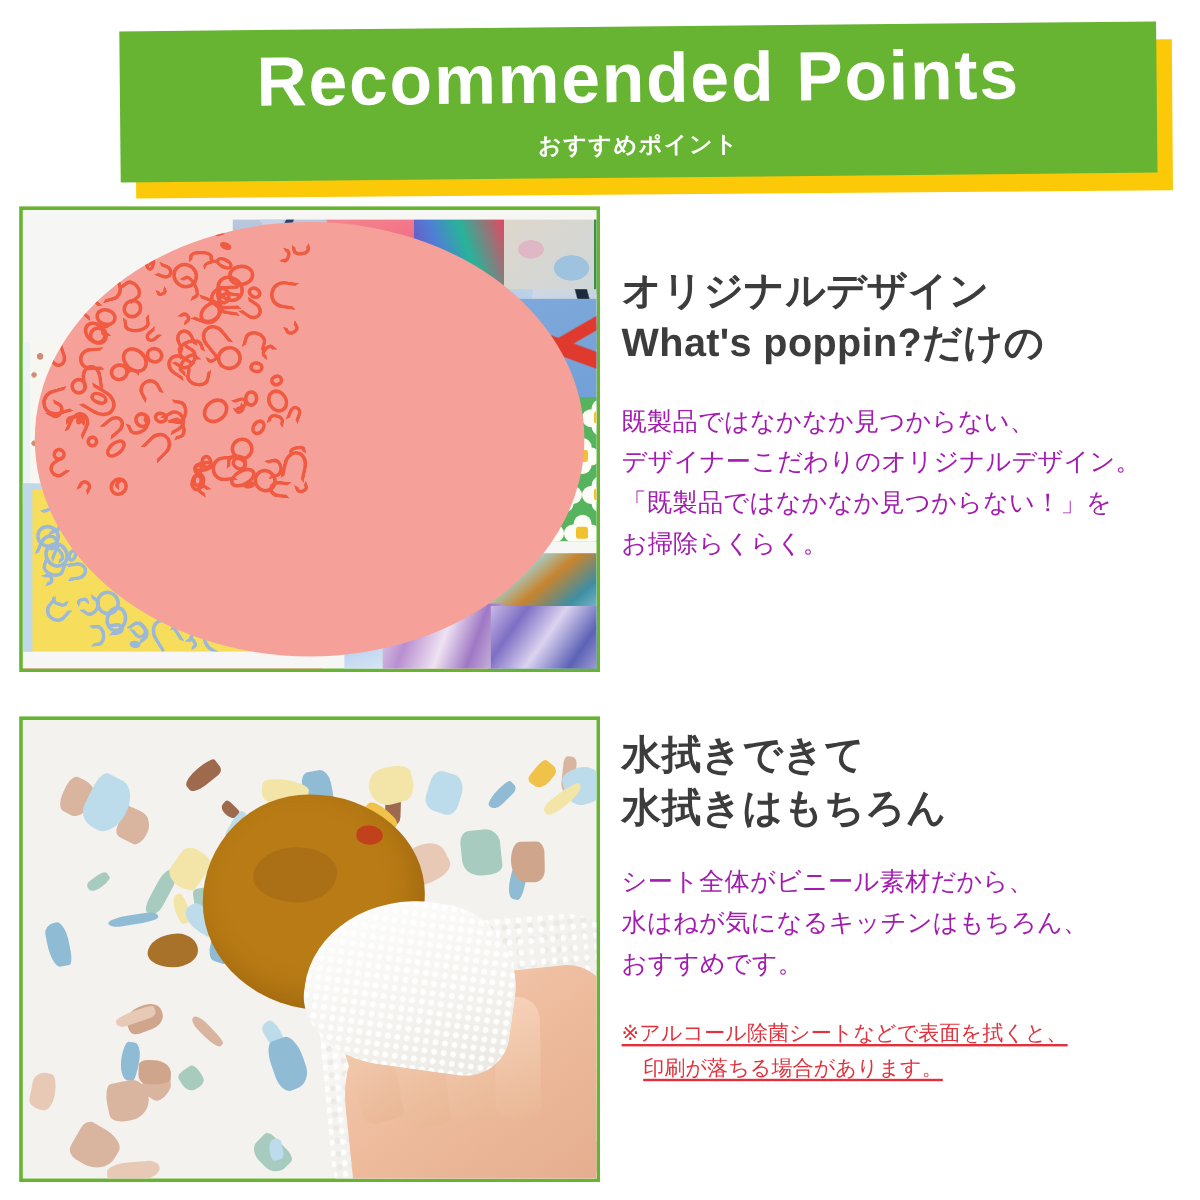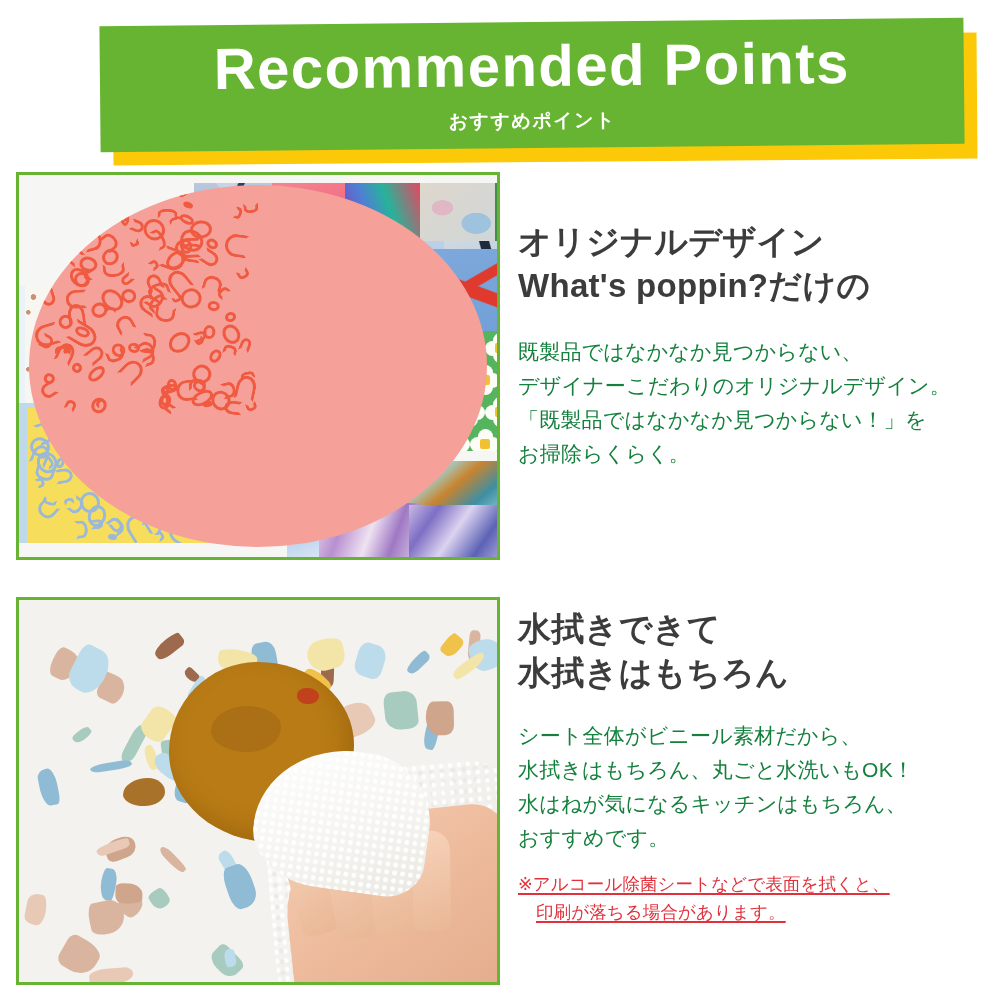--- a/index.html
+++ b/index.html
@@ -61,21 +61,21 @@
 
   .text-col { position: absolute; left: 518px; top: 0; width: 466px; }
   .head {
     color: #3c3c3c;
     font-size: 33px;
     font-weight: 700;
     line-height: 1.34;
     letter-spacing: 0.3px;
   }
   .body-txt {
-    color: #15803d;
+    color: #a21caf;
     font-size: 21px;
     line-height: 1.62;
     letter-spacing: 0.2px;
     font-weight: 400;
   }
   .note {
     color: #e0313c;
     font-size: 17.5px;
     line-height: 1.62;
     letter-spacing: 0.1px;
@@ -765,24 +765,23 @@
       </div>
     </div>
 
     <div class="text-col" style="top:10px;">
       <div class="head">
         <div>水拭きできて</div>
         <div>水拭きはもちろん</div>
       </div>
       <div class="body-txt" style="margin-top:24px;">
         <div>シート全体がビニール素材だから、</div>
-        <div>水拭きはもちろん、丸ごと水洗いもOK！</div>
         <div>水はねが気になるキッチンはもちろん、</div>
         <div>おすすめです。</div>
       </div>
-      <div class="note" style="margin-top:14px;">
+      <div class="note" style="margin-top:26px;">
         <div>※アルコール除菌シートなどで表面を拭くと、</div>
         <div style="padding-left:18px;">印刷が落ちる場合があります。</div>
       </div>
     </div>
   </div>
 
 </div>
 
 </body></html>

